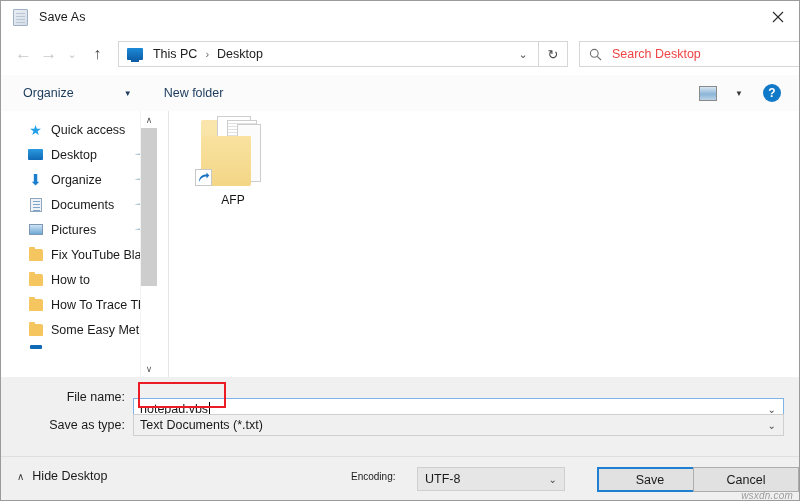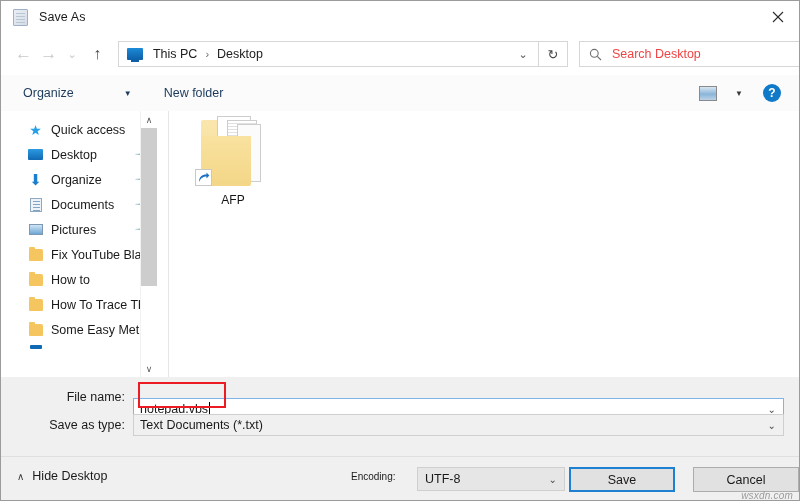--- a/index.html
+++ b/index.html
@@ -515,21 +515,21 @@
     background: #e1e1e1;
     border: 1px solid #adadad;
     box-sizing: border-box;
     font-size: 12.5px;
     color: #1a1a1a;
     display: flex;
     align-items: center;
     justify-content: center;
     cursor: default;
   }
-  .btn.save { left: 568px; border: 2px solid #1f7fd0; background:#e1e1e1;}
+  .btn.save { left: 596px; border: 2px solid #1f7fd0; background:#e1e1e1;}
   .btn.cancel { left: 692px; }
   .watermark {
     position: absolute;
     right: 8px; bottom: 2px;
     font-size: 10px;
     color: #9b9b9b;
     letter-spacing: 0.2px;
     font-style: italic;
   }
 </style>

